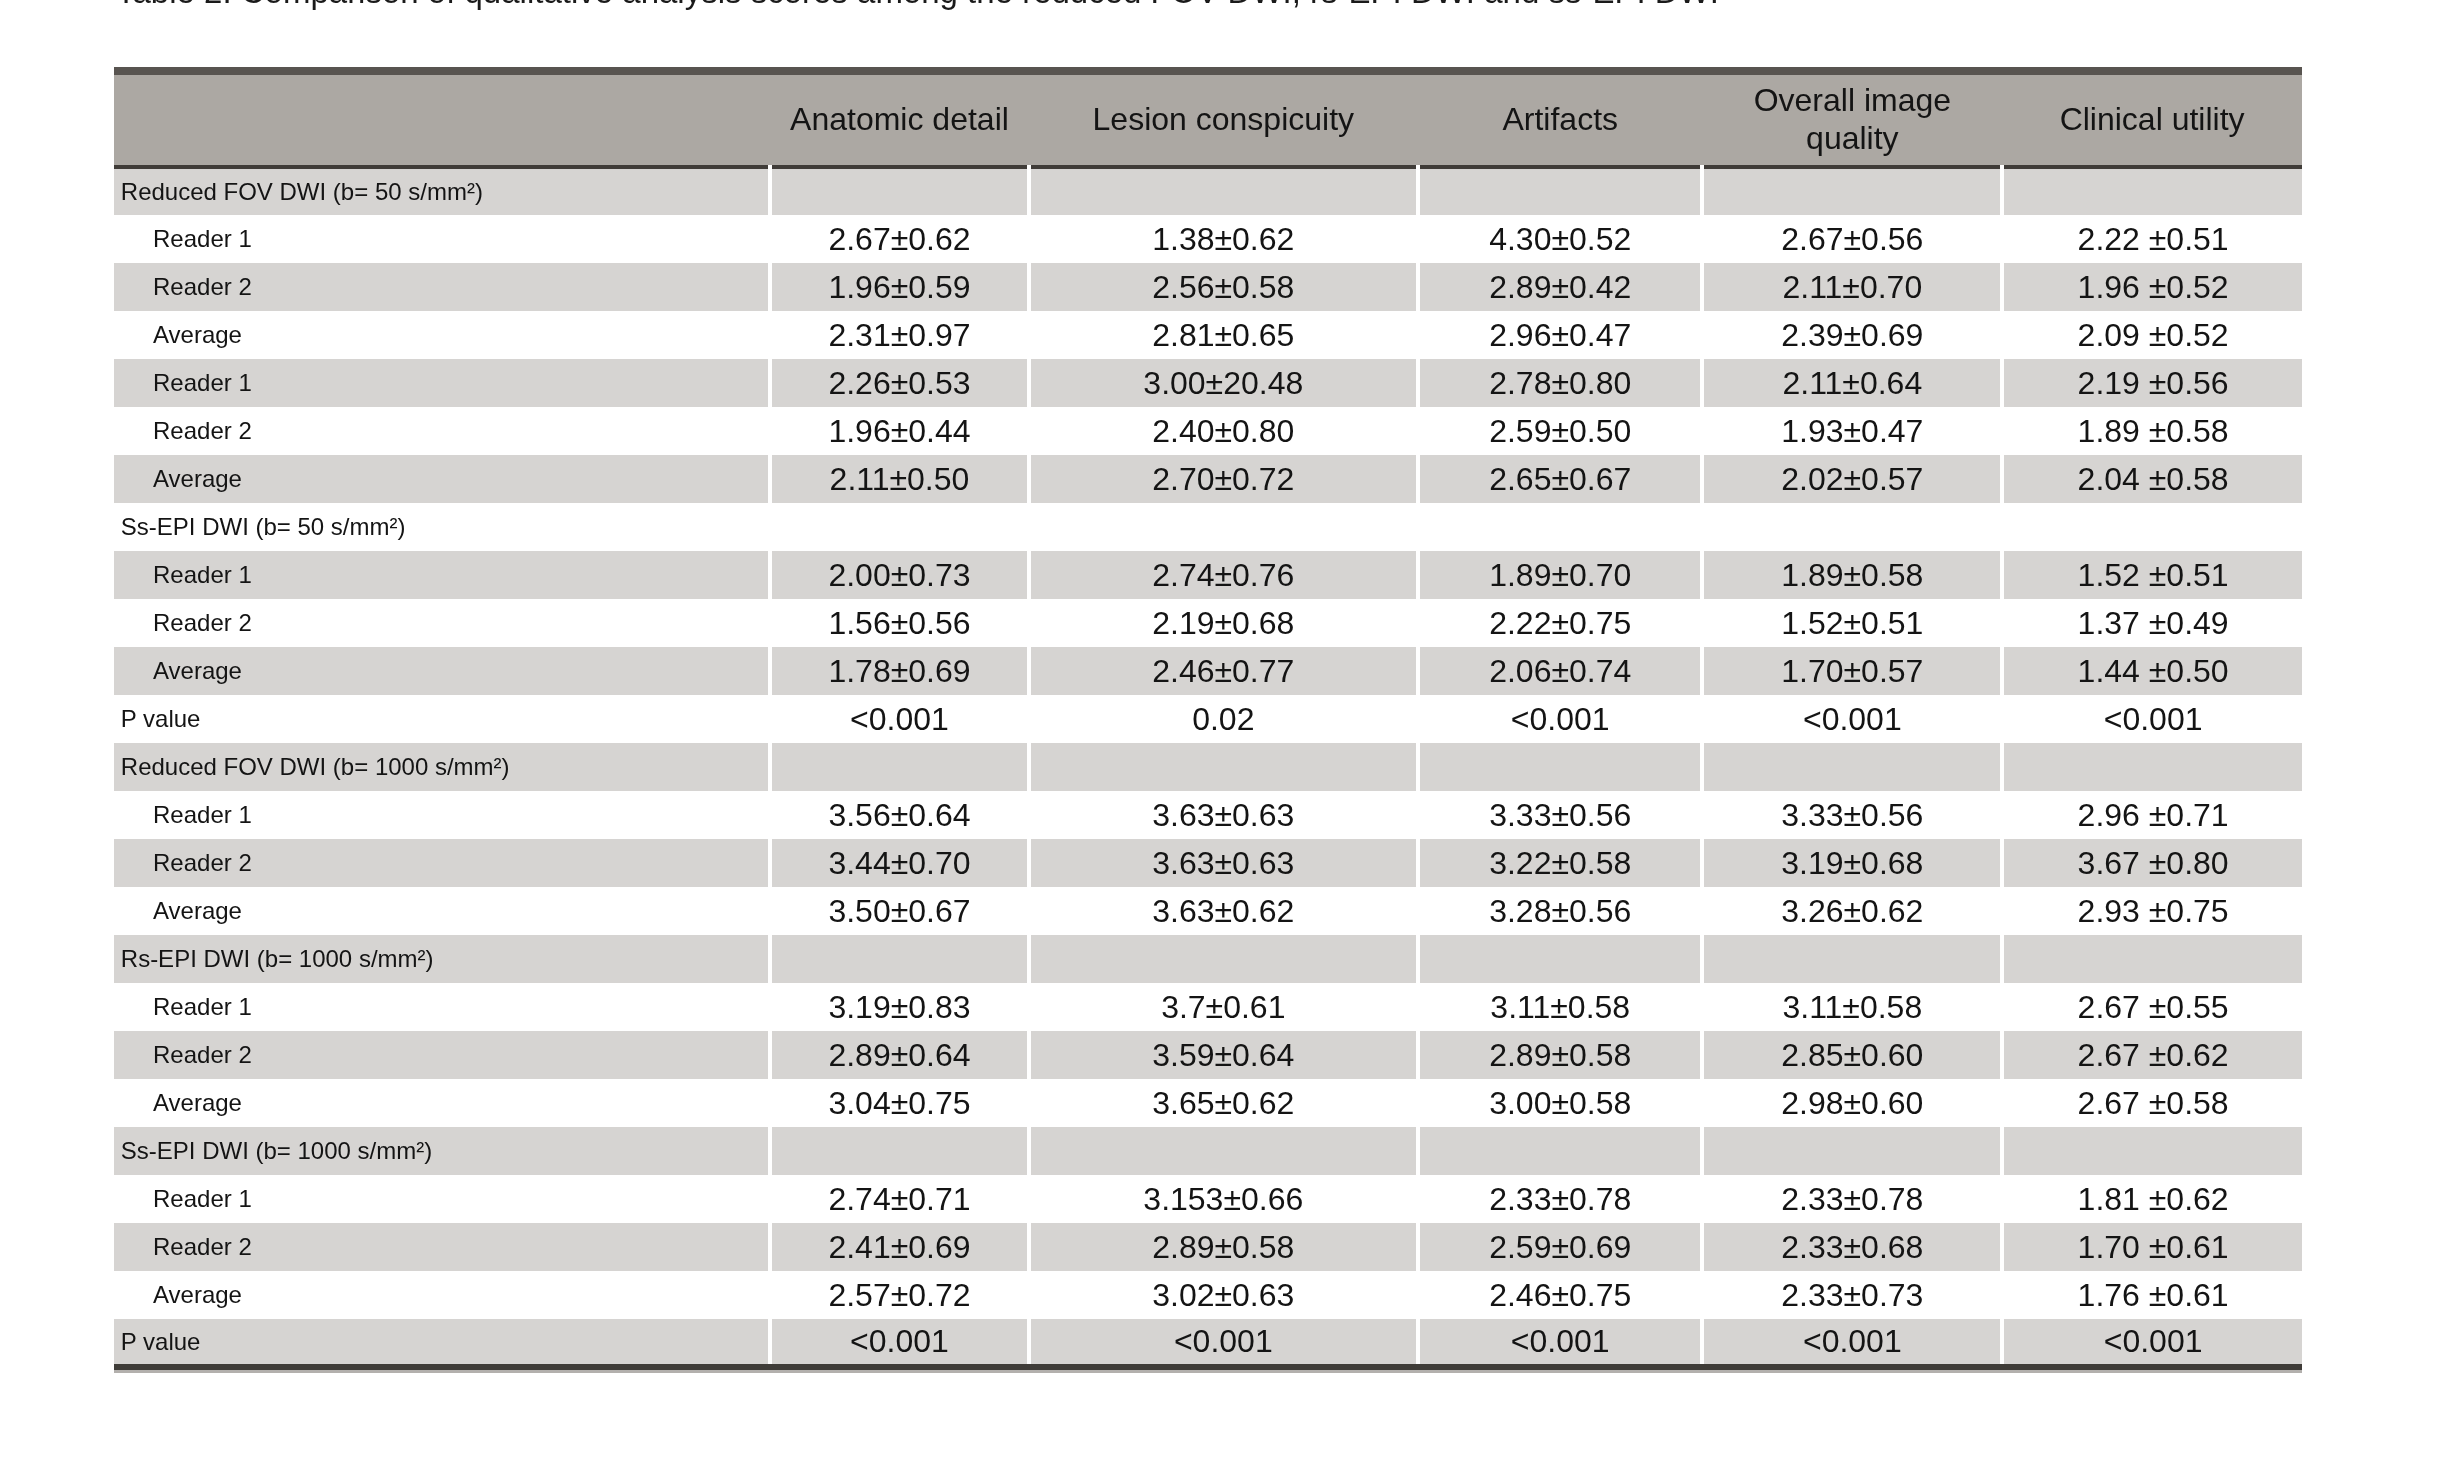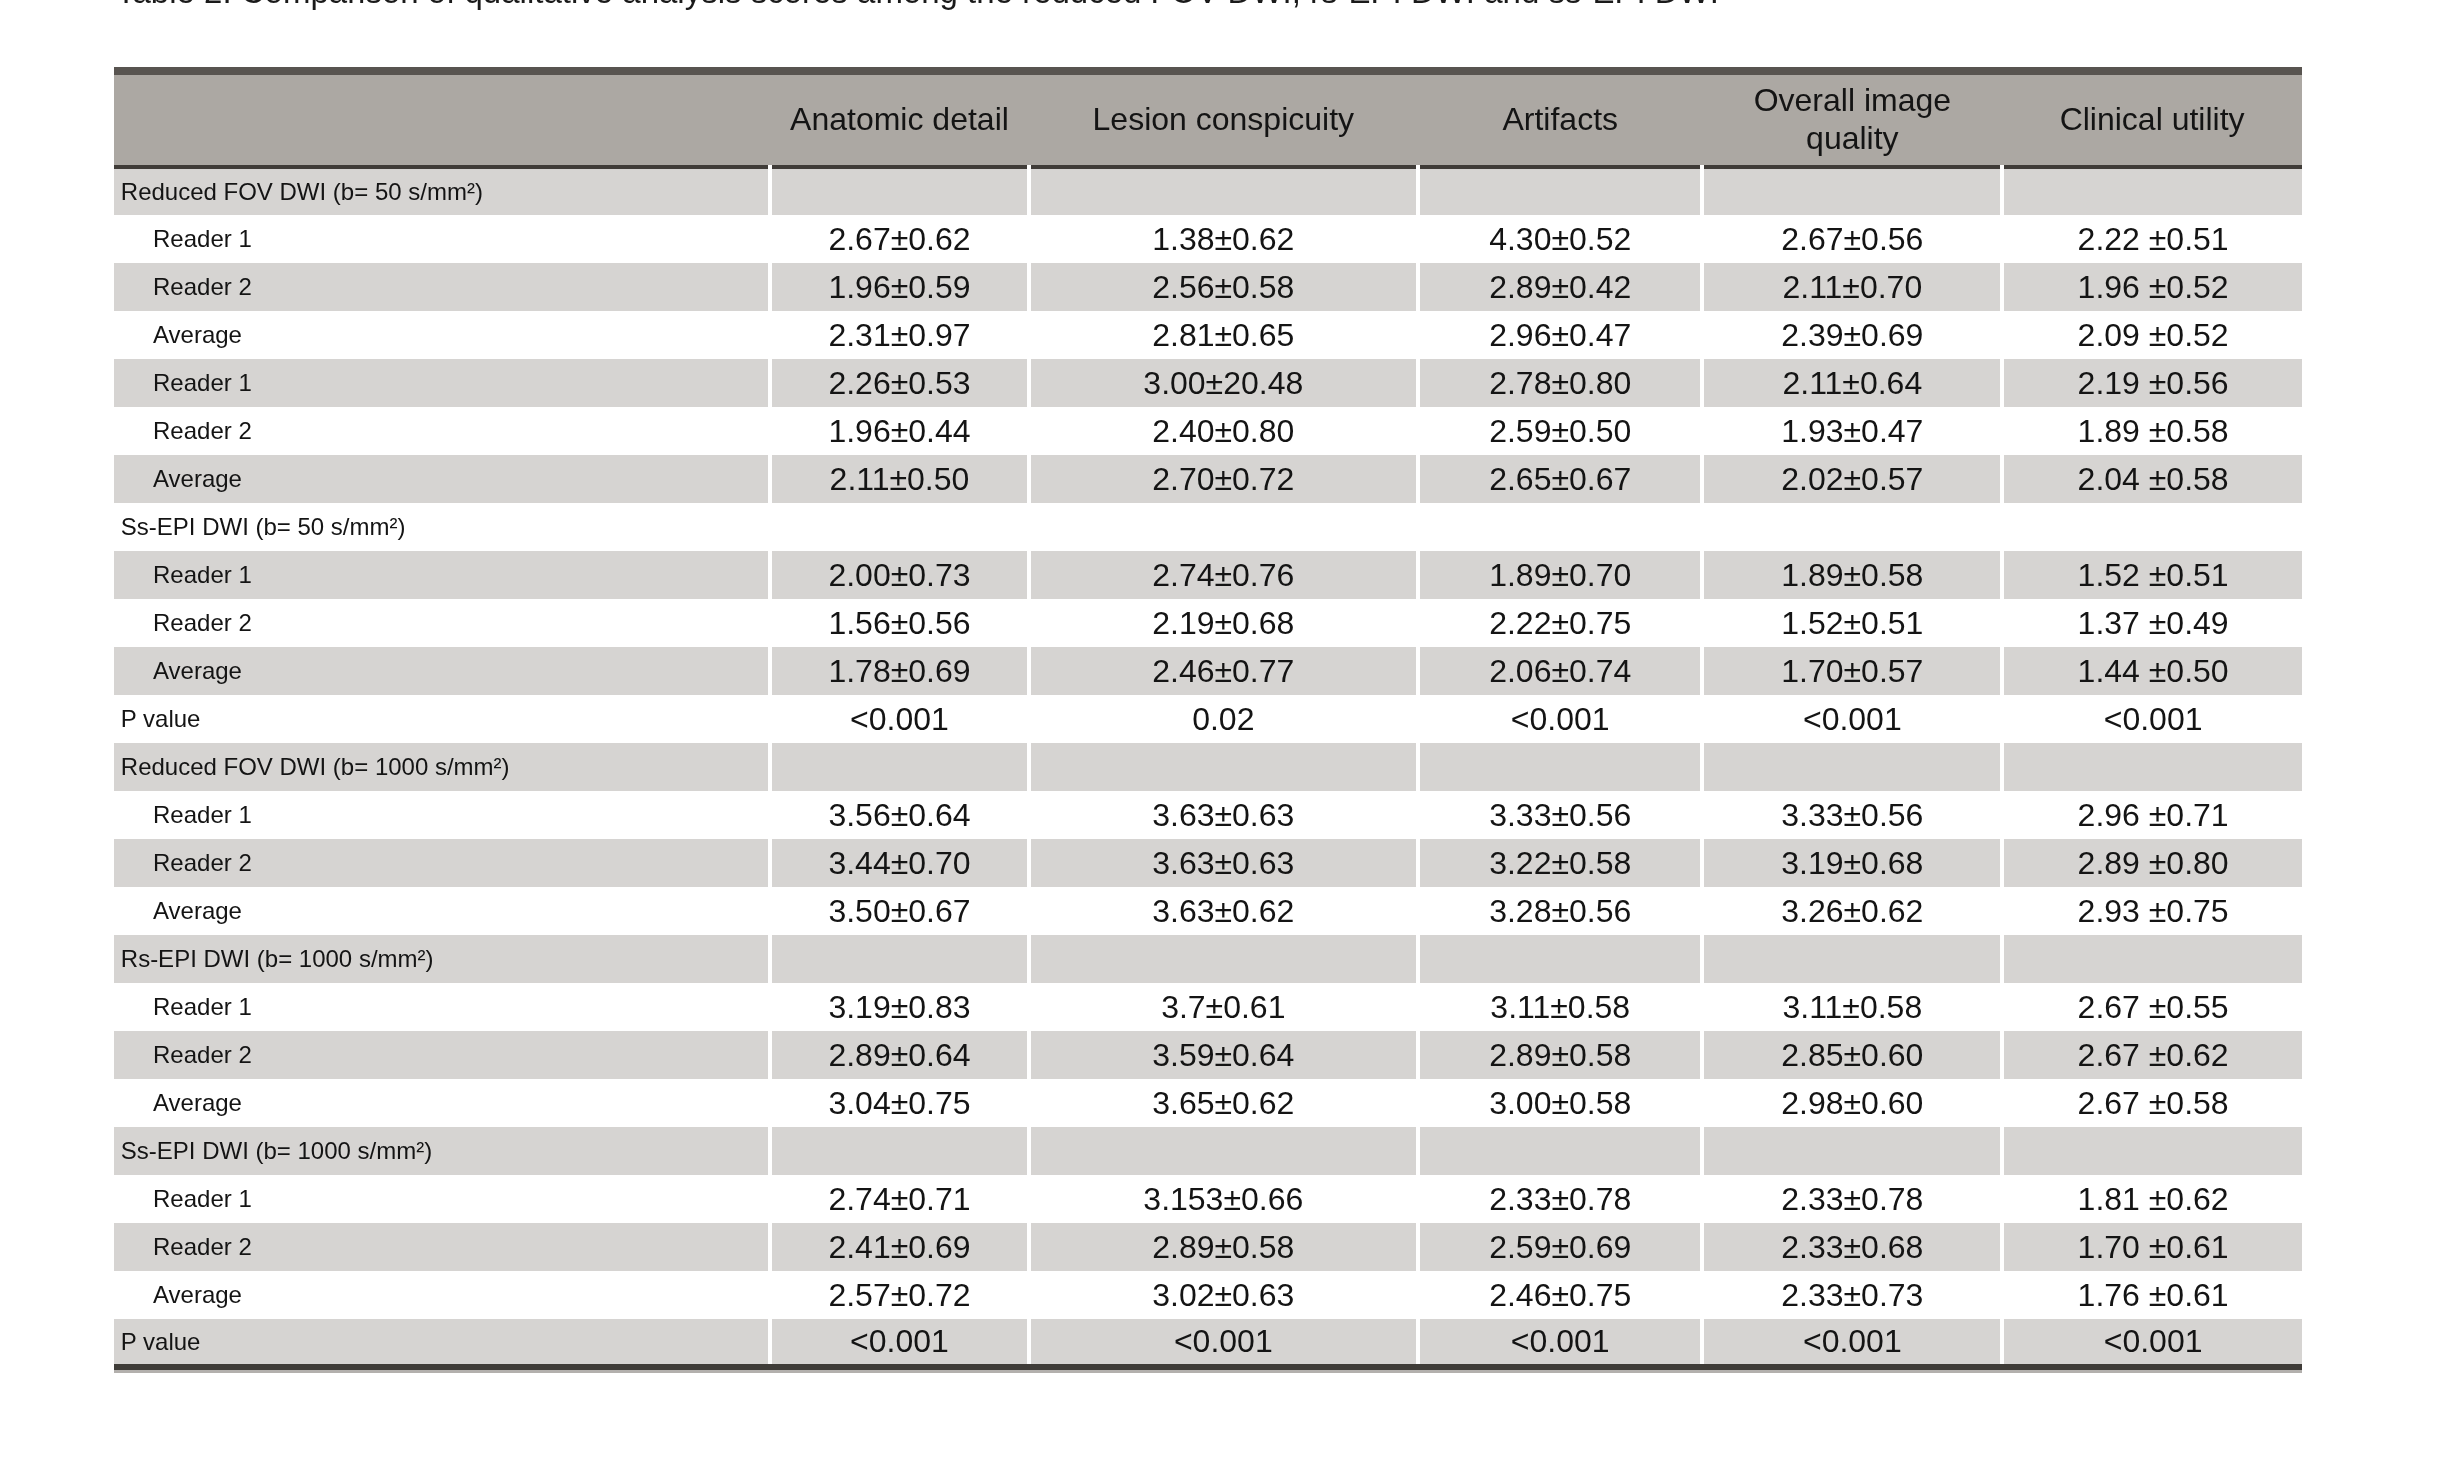--- a/index.html
+++ b/index.html
@@ -189,21 +189,21 @@
           <td class="val">3.33±0.56</td>
           <td class="val">3.33±0.56</td>
           <td class="val">2.96 ±0.71</td>
         </tr>
         <tr class="indent">
           <th class="rowlabel">Reader 2</th>
           <td class="val">3.44±0.70</td>
           <td class="val">3.63±0.63</td>
           <td class="val">3.22±0.58</td>
           <td class="val">3.19±0.68</td>
-          <td class="val">2.89 ±0.80</td>
+          <td class="val">3.67 ±0.80</td>
         </tr>
         <tr class="indent">
           <th class="rowlabel">Average</th>
           <td class="val">3.50±0.67</td>
           <td class="val">3.63±0.62</td>
           <td class="val">3.28±0.56</td>
           <td class="val">3.26±0.62</td>
           <td class="val">2.93 ±0.75</td>
         </tr>
         <tr>

